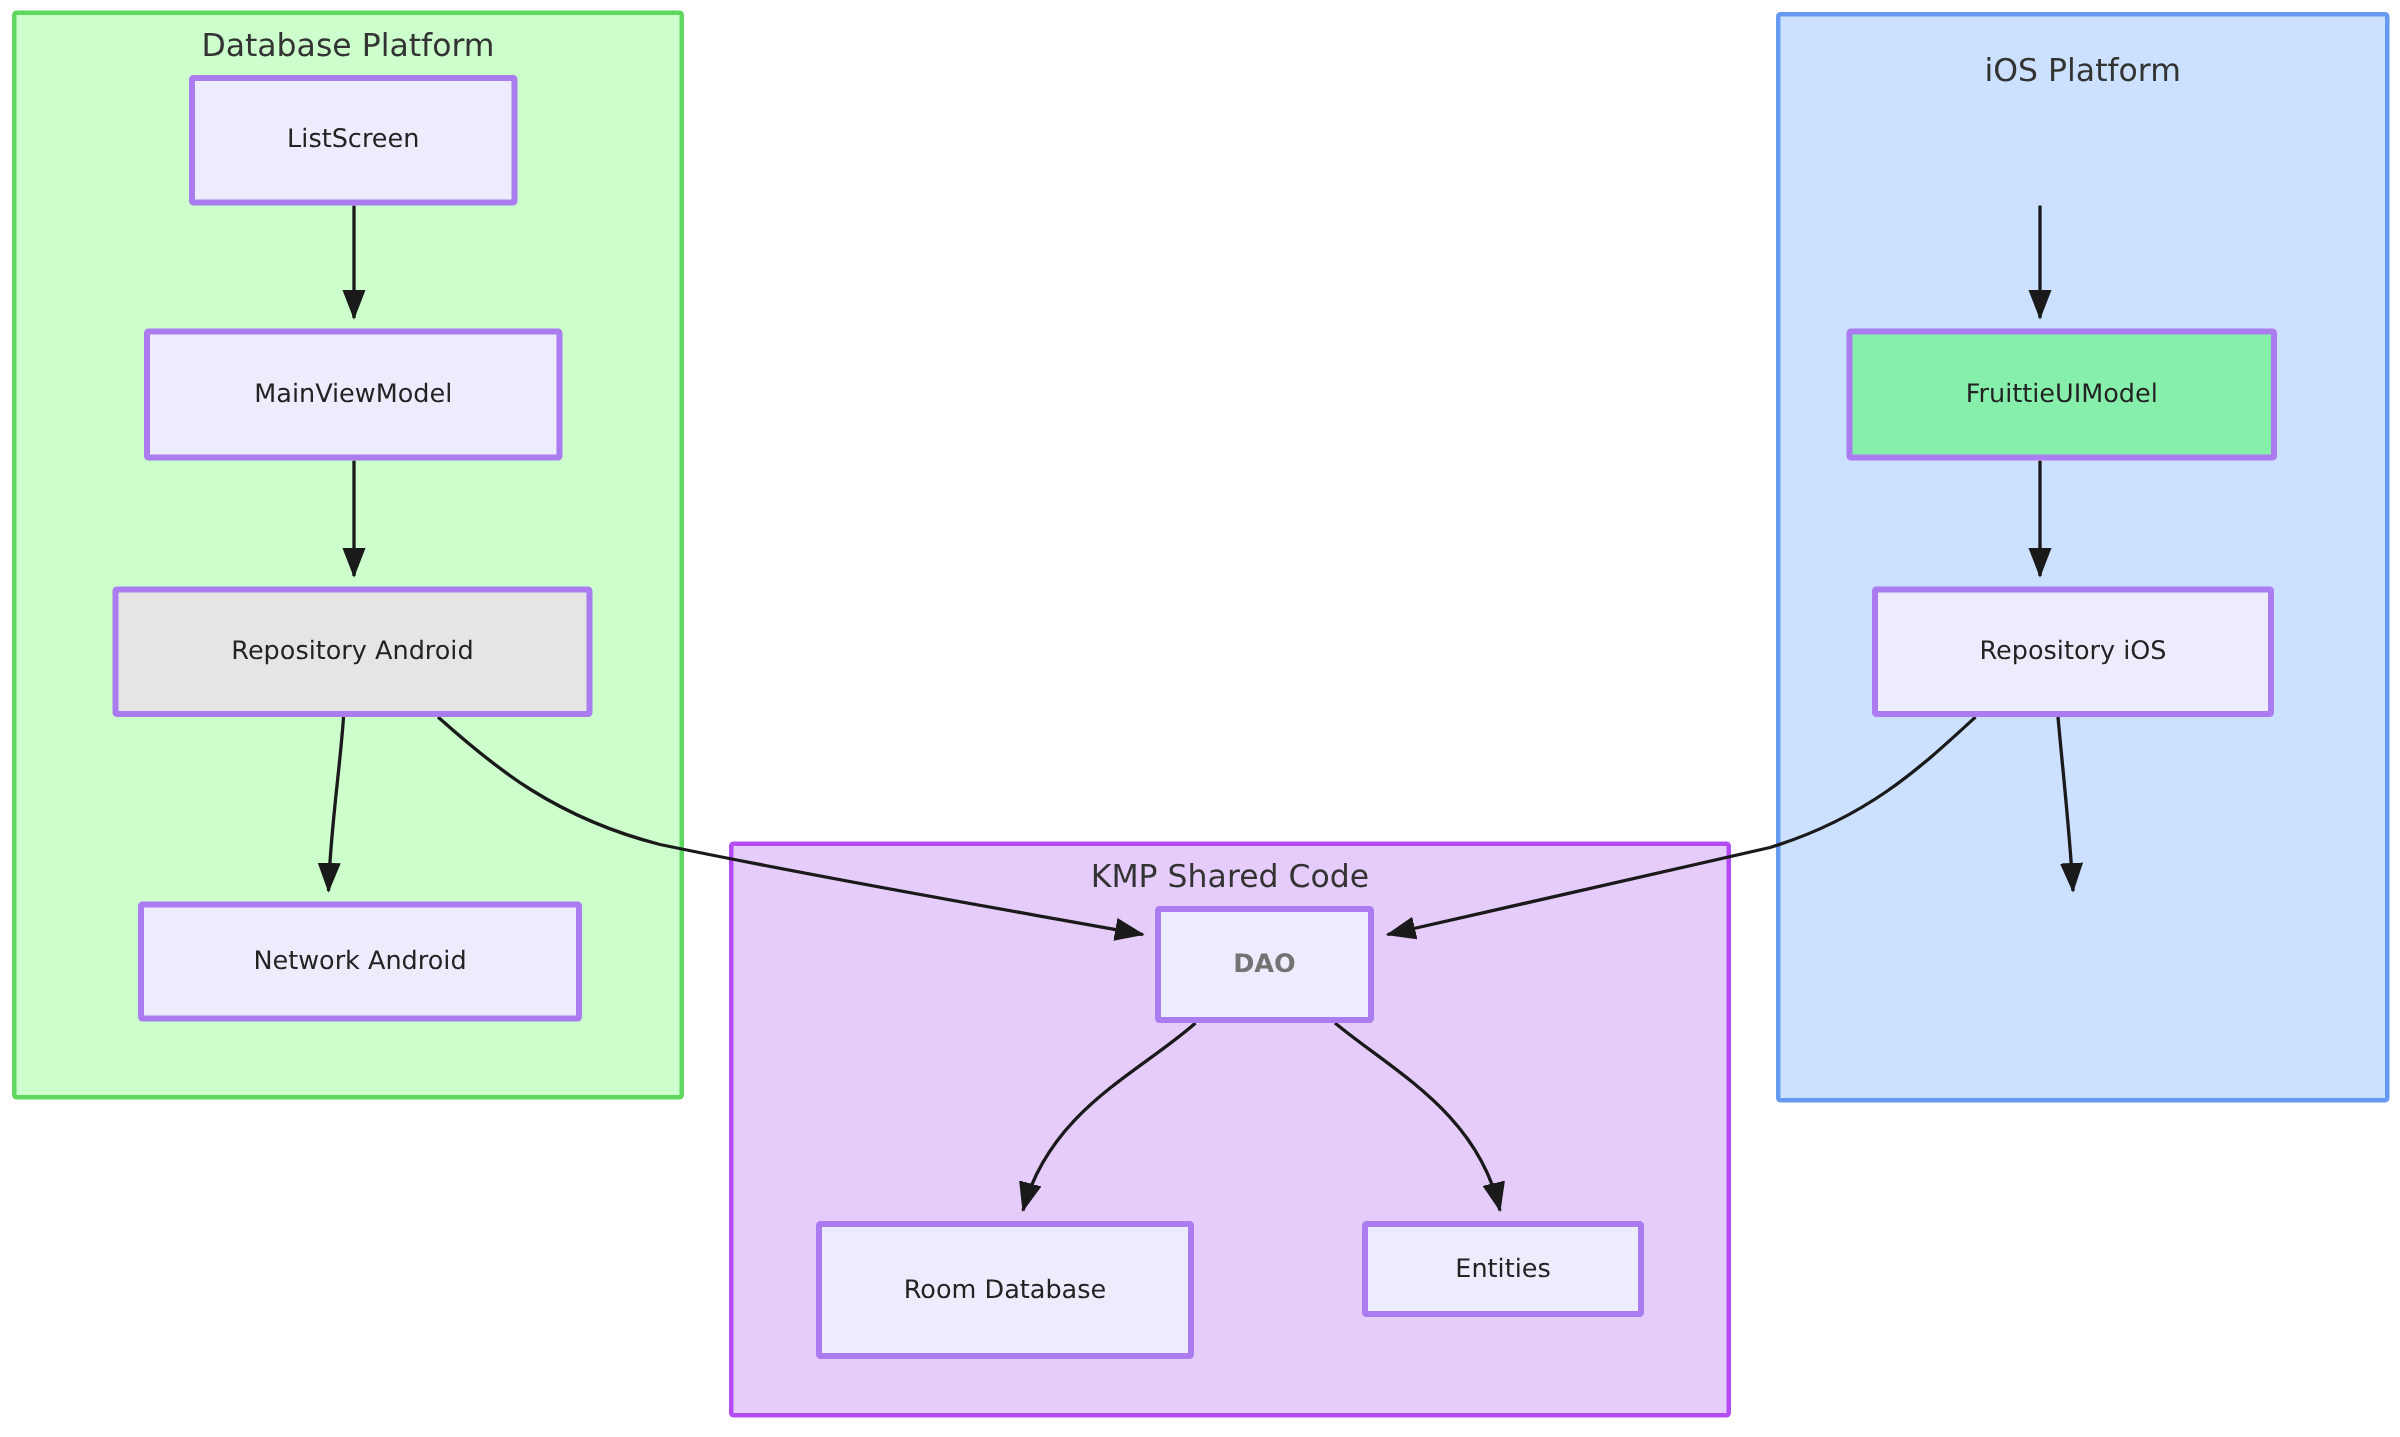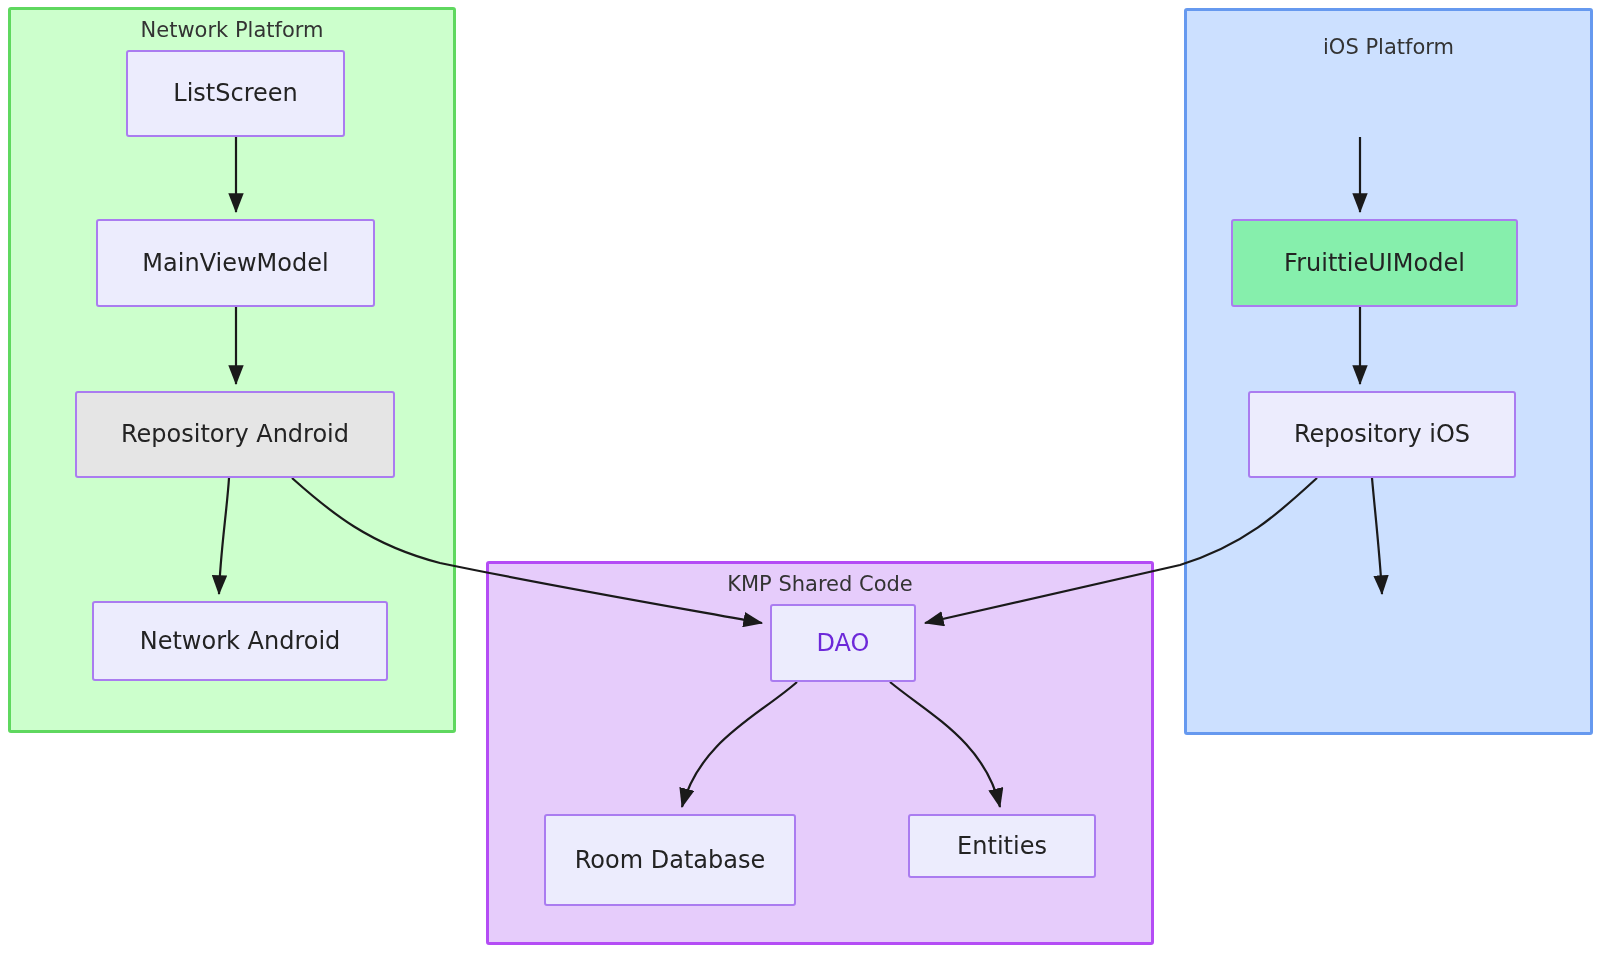--- a/index.html
+++ b/index.html
@@ -28,26 +28,26 @@
     right: 0;
     text-align: center;
     font-size: 21px;
     color: #333333;
     white-space: nowrap;
   }
   .node {
     position: absolute;
     box-sizing: border-box;
     background: #ececfd;
-    border: 2px solid #6d28d9;
+    border: 4px solid #6d28d9;
     border-radius: 3px;
     display: flex;
     align-items: center;
     justify-content: center;
-    font-size: 24px;
+    font-size: 17px;
     color: #232323;
     text-align: left;
     line-height: 1.2;
   }
   #edges {
     position: absolute;
     left: 0;
     top: 0;
     width: 1600px;
     height: 958px;
@@ -58,21 +58,21 @@
     stroke: #1a1a1a;
     stroke-width: 2.2px;
   }
 </style>
 </head>
 <body>
 
 <div id="canvas">
 
   <div class="subgraph" id="sg-android" style="left: 8px; top: 7px; width: 448px; height: 726px; background: rgb(204, 255, 204); border-color: rgb(95, 216, 95);">
-    <div class="subgraph-label" style="top: 8px;">Network Platform</div>
+    <div class="subgraph-label" style="top: 8px;">Database Platform</div>
   </div>
 
   <div class="subgraph" id="sg-kmp" style="left: 486px; top: 561px; width: 668px; height: 384px; background: rgb(230, 204, 251); border-color: rgb(180, 76, 245);">
     <div class="subgraph-label" style="top: 8px;">KMP Shared Code</div>
   </div>
 
   <div class="subgraph" id="sg-ios" style="left: 1184px; top: 8px; width: 409px; height: 727px; background: rgb(204, 224, 255); border-color: rgb(102, 153, 239);">
     <div class="subgraph-label" style="top: 24px;">iOS Platform</div>
   </div>
 
@@ -107,21 +107,21 @@
     </div>
   <div class="node" style="left: 71px; top: 601px; width: 296px; height: 80px; background: rgb(236, 236, 253); border-color: rgb(170, 124, 240); color: rgb(35, 35, 35); margin-left: 21px;">
       <span>Network Android</span>
     </div>
   <div class="node" style="left: 1231px; top: 219px; width: 287px; height: 88px; background: #86efac; border-color: rgb(170, 124, 240); color: rgb(35, 35, 35);">
       <span>FruittieUIModel</span>
     </div>
   <div class="node" style="left: 1248px; top: 391px; width: 268px; height: 87px; background: rgb(236, 236, 253); border-color: rgb(170, 124, 240); color: rgb(35, 35, 35);">
       <span>Repository iOS</span>
     </div>
-  <div class="node" style="left: 770px; top: 604px; width: 146px; height: 78px; background: rgb(236, 236, 253); border-color: rgb(170, 124, 240); color: #6d28d9;">
+  <div class="node" style="left: 770px; top: 604px; width: 146px; height: 78px; background: rgb(236, 236, 253); border-color: rgb(170, 124, 240); color: #737373; font-weight: bold;">
       <span>DAO</span>
     </div>
   <div class="node" style="left: 544px; top: 814px; width: 252px; height: 92px; background: rgb(236, 236, 253); border-color: rgb(170, 124, 240); color: rgb(35, 35, 35);">
       <span>Room Database</span>
     </div>
   <div class="node" style="left: 908px; top: 814px; width: 188px; height: 64px; background: rgb(236, 236, 253); border-color: rgb(170, 124, 240); color: rgb(35, 35, 35);">
       <span>Entities</span>
     </div>
 
 </div>

